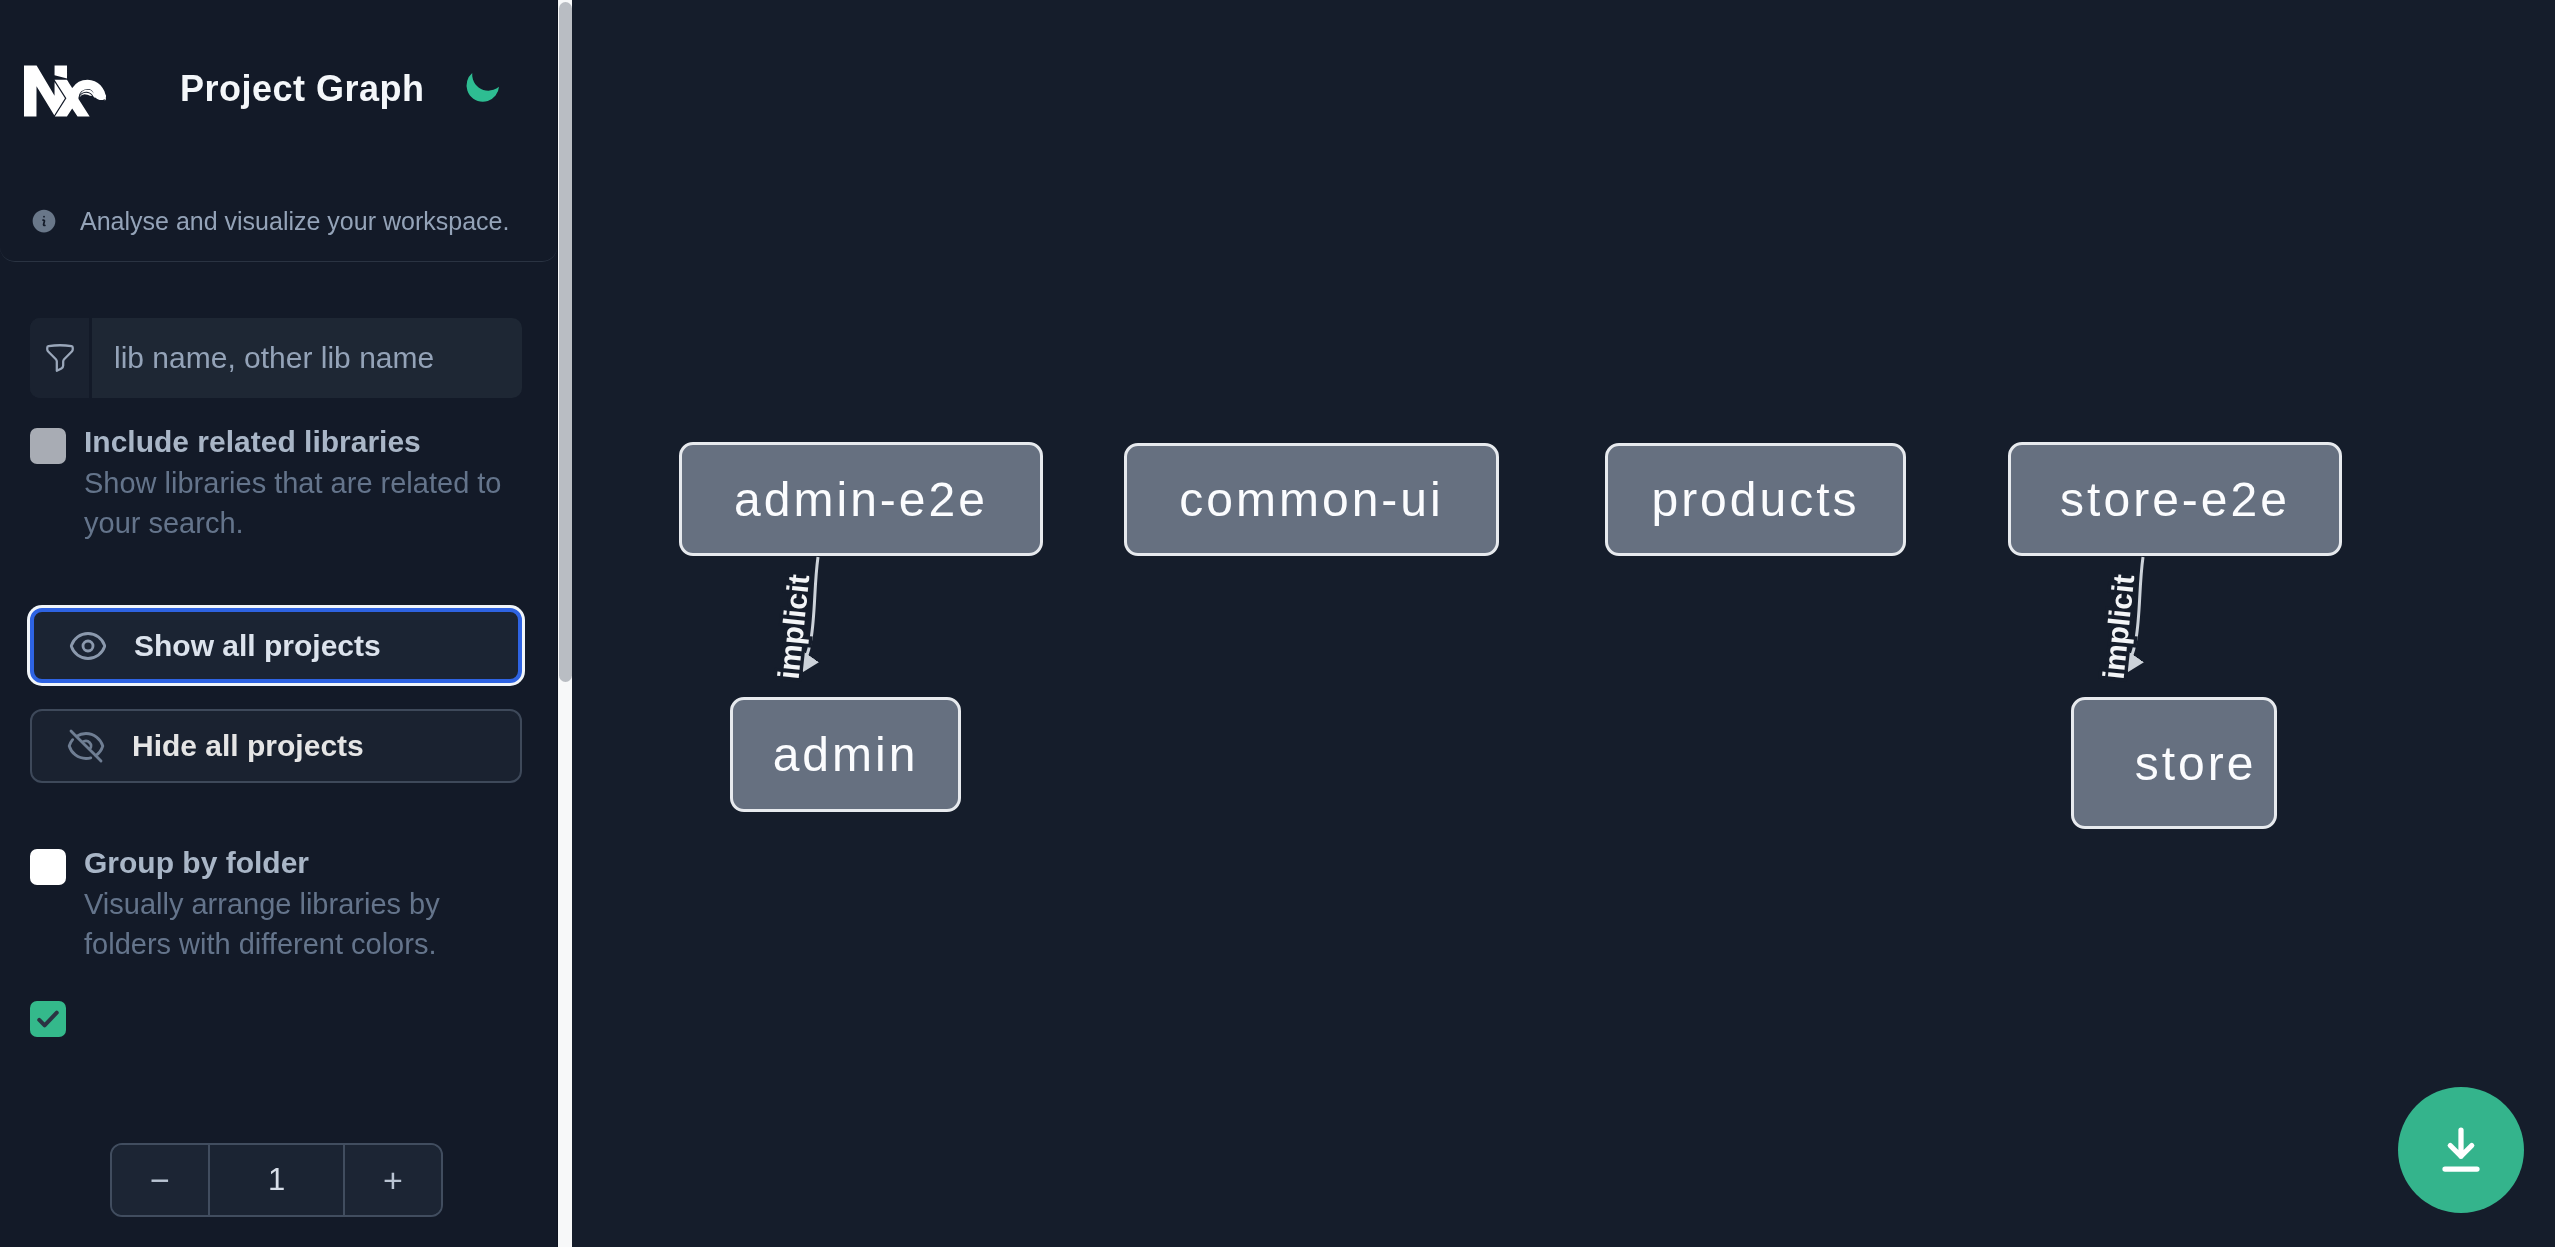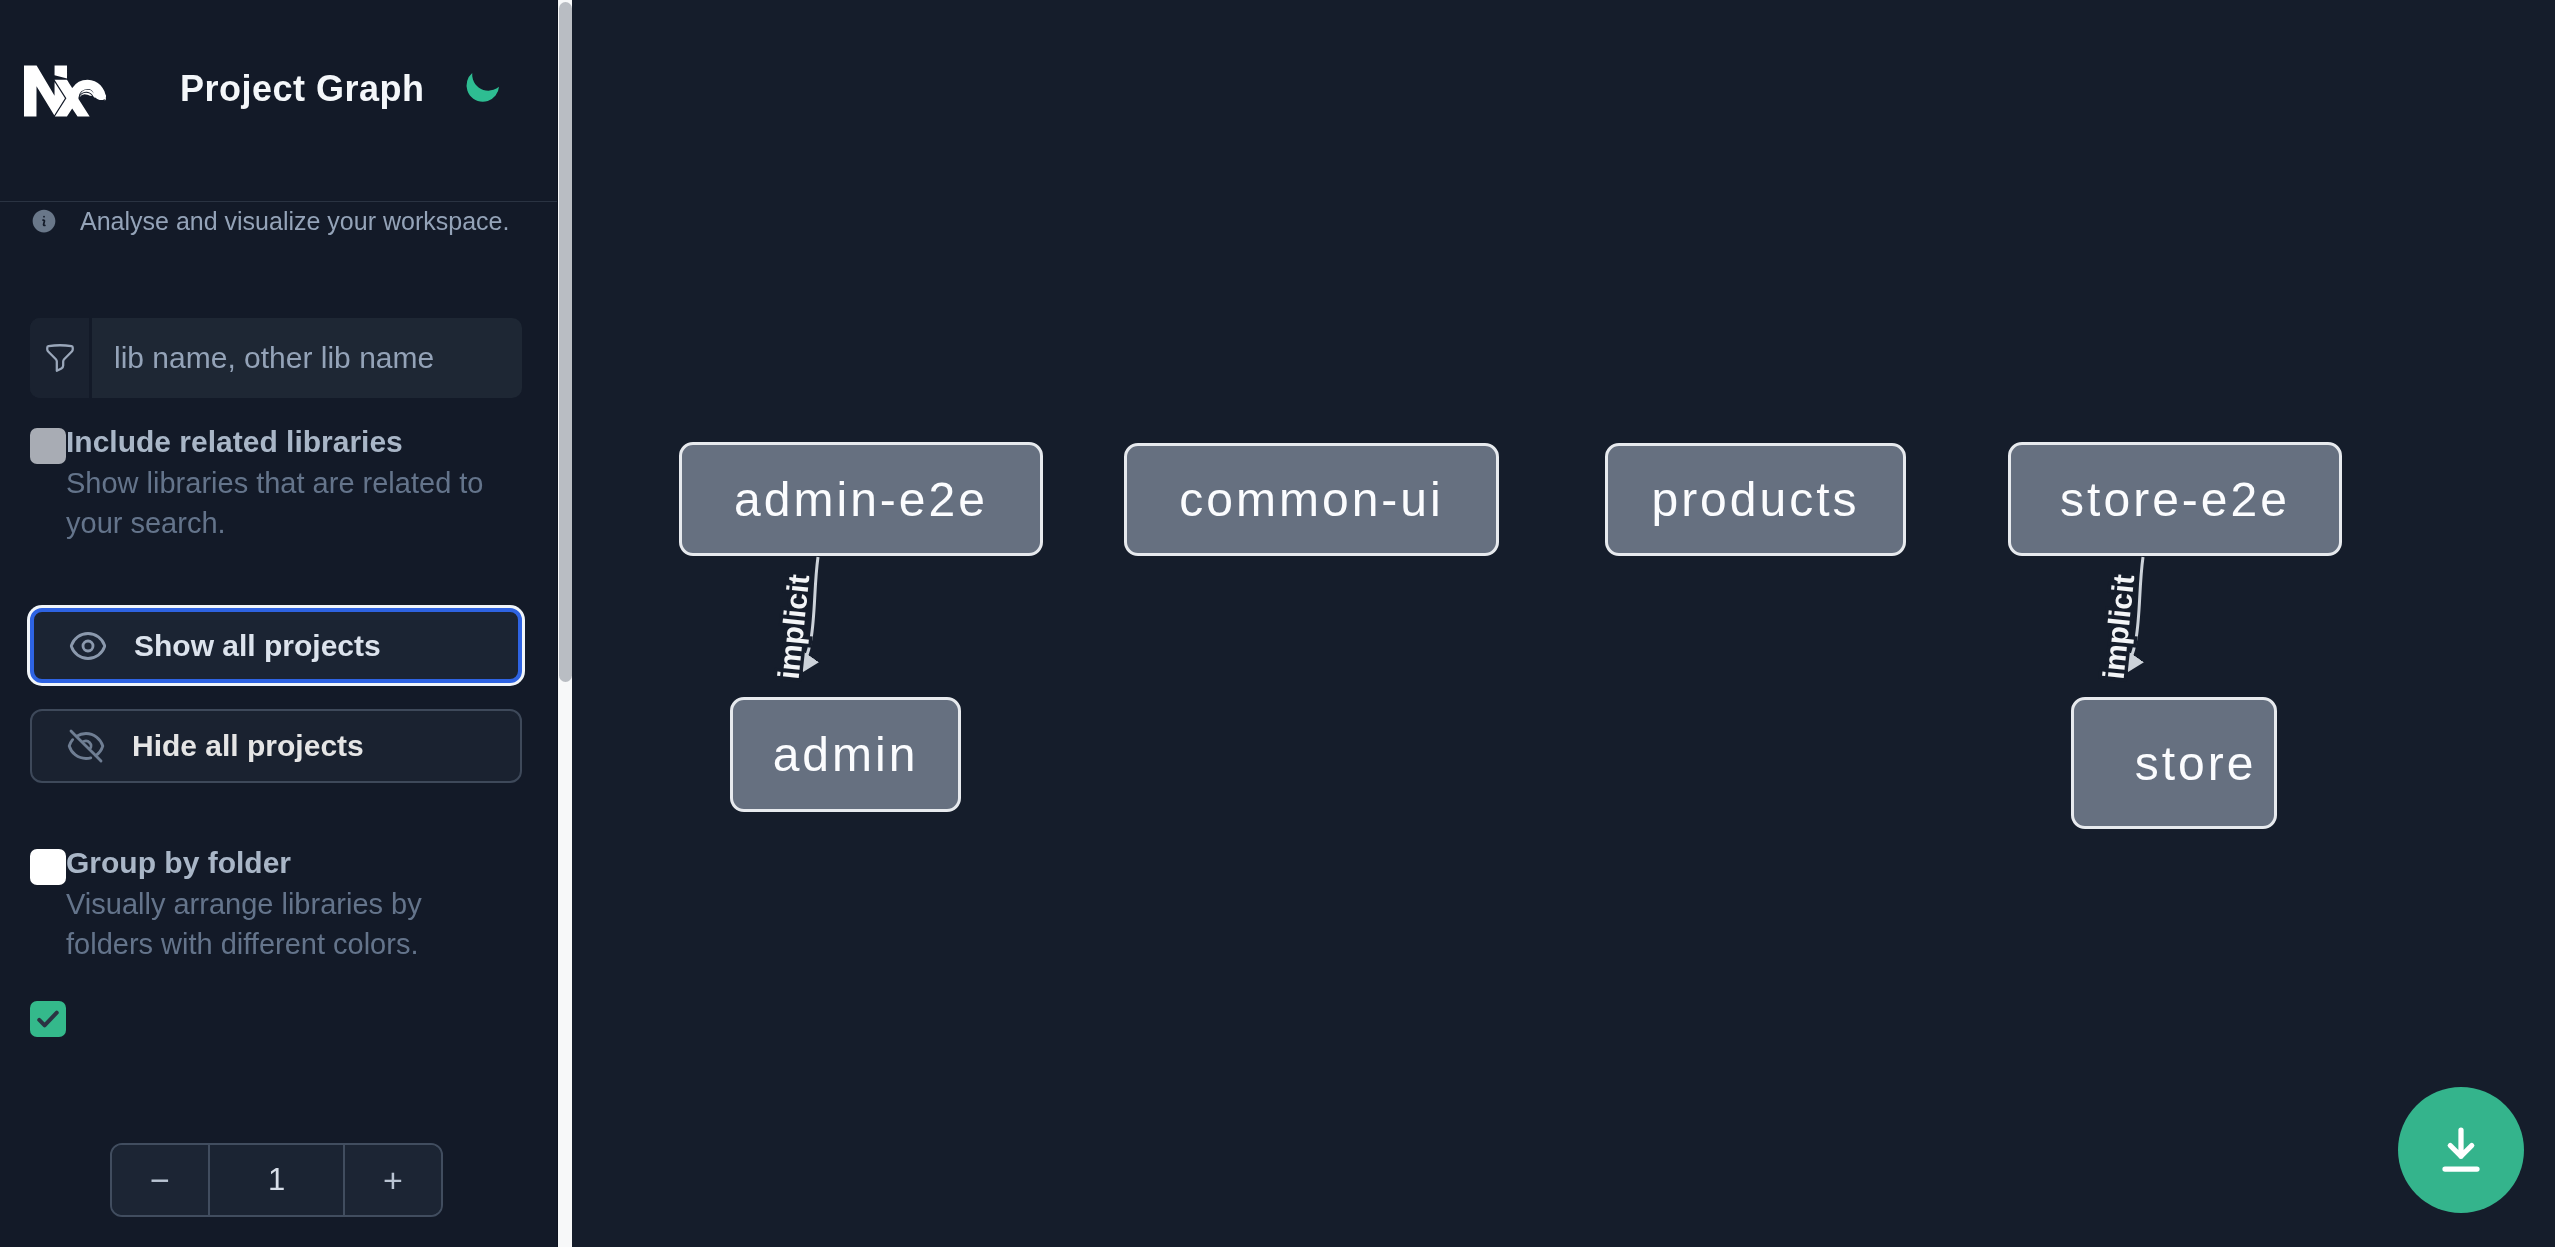--- a/index.html
+++ b/index.html
@@ -2,37 +2,37 @@
 <html><head>
 <meta charset="utf-8">
 <style>
   * { margin:0; padding:0; box-sizing:border-box; }
   html,body { width:2555px; height:1247px; overflow:hidden; }
   body { font-family:"Liberation Sans", sans-serif; background:#151d2b; position:relative; }
 
   
   .sidebar { position:absolute; left:0; top:0; width:557px; height:1247px; background:#131a28; }
 
-  .header { position:absolute; left:0; top:0; width:557px; height:202px; border-bottom:1px solid #2a3342; }
+  .header { position:absolute; left:0; top:0; width:557px; height:262px; border-bottom:1px solid #2a3342;border-radius:15px; }
   .nx-logo { position:absolute; left:24px; top:50px; width:82px; height:82px; }
   .app-title { position:absolute; left:180px; top:68px; font-size:36px; font-weight:700; color:#f4f7fa; letter-spacing:0.5px; }
   .theme-btn { position:absolute; left:458px; top:64px; width:48px; height:48px; background:transparent; border:none; cursor:pointer; }
   .theme-btn svg { width:40px; height:40px; transform:rotate(-18deg); }
 
   .info-row { position:absolute; left:30px; top:204px; display:flex; align-items:center; gap:22px; height:34px; }
   .info-row svg { width:28px; height:28px; flex:0 0 auto; }
   .info-text { font-size:25px; color:#94a3b8; }
 
   .searchbox { position:absolute; left:30px; top:318px; width:492px; height:80px; background:#1e2734; border-radius:10px; display:flex; overflow:hidden; }
   .search-iconcell { width:64px; background:#1a2230; border-right:3px solid #131a28; display:flex; align-items:center; justify-content:center; }
   .search-iconcell svg { width:34px; height:34px; }
   .searchbox input { flex:1; background:transparent; border:none; outline:none; color:#dbe3ee; font-size:30px; padding:0 22px; font-family:"Liberation Sans", sans-serif; }
   .searchbox input::placeholder { color:#94a3b8; }
 
-  .option { position:absolute; left:30px; display:flex; }
+  .option { position:absolute; left:30px; display:flex; gap:18px; }
   .checkbox { flex:0 0 36px; width:36px; height:36px; border-radius:7px; margin-top:4px; cursor:pointer; }
   .checkbox.gray  { background:#a8acb4; }
   .checkbox.white { background:#ffffff; }
   .checkbox.green { background:#34b98b; display:flex; align-items:center; justify-content:center; }
   .checkbox.green svg { width:28px; height:28px; }
   .opt-text { max-width:450px; }
   .opt-label { font-size:30px; font-weight:700; color:#a9b6c7; line-height:36px; cursor:pointer; }
   .opt-desc  { font-size:29px; color:#64748b; line-height:39.5px; margin-top:4px; }
 
   .side-btn { position:absolute; left:30px; width:492px; display:flex; align-items:center; gap:26px; padding-left:34px; border-radius:12px; cursor:pointer; font-family:"Liberation Sans", sans-serif; }

